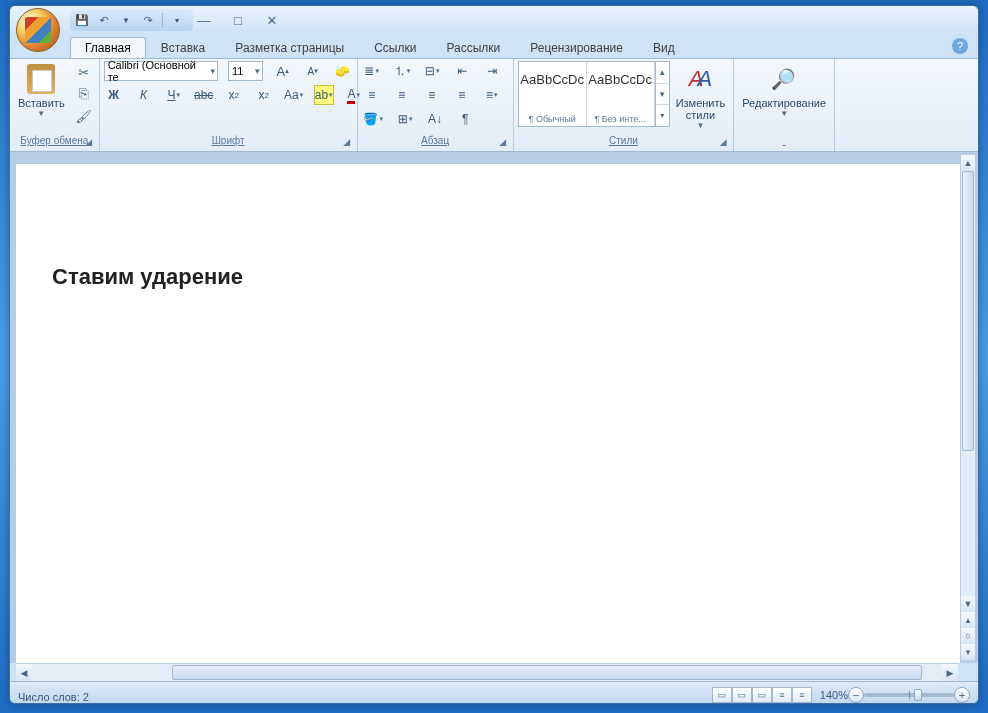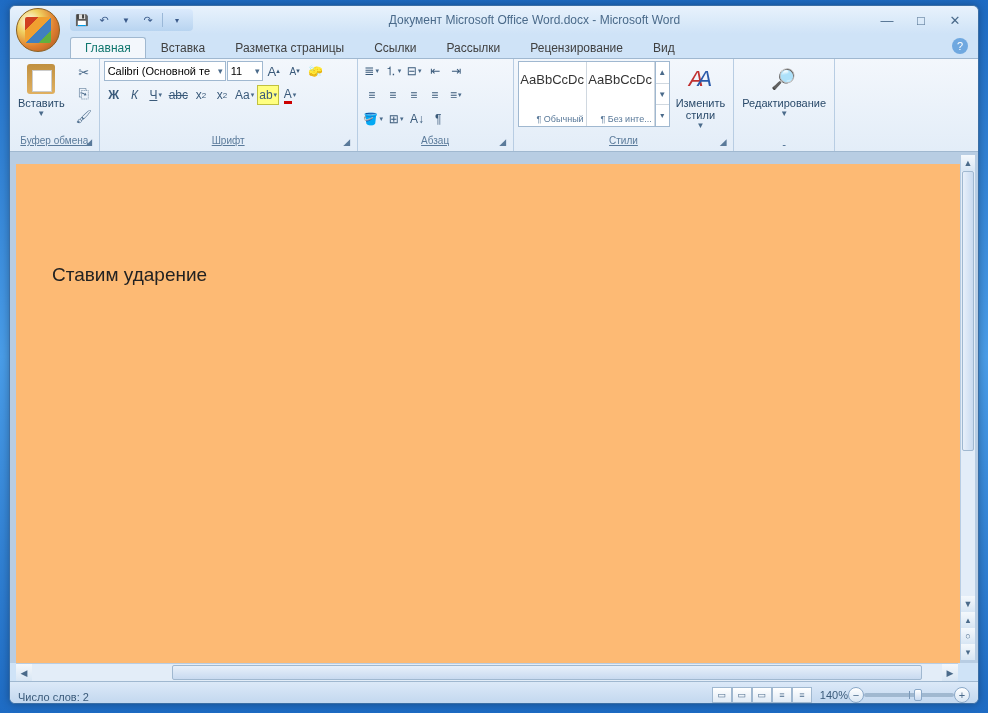--- a/index.html
+++ b/index.html
@@ -9,48 +9,48 @@
 .office-btn { width: 44px; height: 44px; position: absolute; top: 2px; left: 6px; border-radius: 50%; background: radial-gradient(circle at 30% 30%, #fff 0%, #f0d060 30%, #e08030 60%, #a05020 100%); border: 1px solid #8a6020; z-index: 10; display:flex; align-items:center; justify-content:center;}
 .office-btn-inner{width:26px;height:26px;background:linear-gradient(135deg,#d04020 25%,#f0a030 25% 50%,#4080c0 50% 75%,#60b040 75%);border-radius:2px;}
 .qat { margin-left: 56px; display: flex; gap: 2px; align-items: center; height: 22px; background: linear-gradient(180deg,#dbeafc,#b8d4f0); border-radius: 4px; padding: 0 6px 0 2px; }
 .qat-btn { width: 20px; height: 18px; display: flex; align-items: center; justify-content: center; cursor: pointer; font-size: 11px; color: #3a5a8a; }
 .qat-sep{width:1px;height:14px;background:#9ab8d8;margin:0 2px;}
 .title { flex: 1; text-align: center; font-size: 12px; color: #4a6a8a; }
 .winbtns { display: flex; gap: 12px; padding-right: 8px; }
 .winbtn { width: 22px; height: 18px; display: flex; align-items: center; justify-content: center; font-size: 13px; color: #4a6a8a; cursor: pointer; }
 .tabs { height: 24px; display: flex; align-items: flex-end; padding-left: 60px; background: #cfe3f7; position: relative; }
 .tab { padding: 3px 14px; font-size: 12px; color: #404040; cursor: pointer; border: 1px solid transparent; border-bottom: none; }
-.tab.active { background: #f3f7fc; border-color: #a0b8d0; border-radius: 3px 3px 0 0; color: #0f766e; }
+.tab.active { background: #f3f7fc; border-color: #a0b8d0; border-radius: 3px 3px 0 0; color: #000000; }
 .help-icon { position: absolute; right: 10px; top: 4px; width: 16px; height: 16px; border-radius: 50%; background: #6fa8e0; color: #fff; font-size: 11px; display: flex; align-items: center; justify-content: center; cursor:pointer;}
 .ribbon { height: 94px; background: linear-gradient(180deg, #f3f7fc 0%, #e3edf8 100%); border-top: 1px solid #a0b8d0; border-bottom: 1px solid #a0b8d0; display: flex; }
 .group { border-right: 1px solid #b8cde3; display: flex; flex-direction: column; padding: 2px 4px 0; }
 .group-body { flex: 1; display: flex; align-items: flex-start; gap: 2px; }
 .group-label { height: 16px; font-size: 10px; color: #5a7a9a; text-align: center; position: relative; text-decoration: underline; }
 .group-dlg { position: absolute; right: 0; bottom: 2px; width: 12px; height: 12px; font-size: 9px; color: #5a7a9a; cursor:pointer;}
 .bigbtn { display: flex; flex-direction: column; align-items: center; padding: 2px 4px; cursor: pointer; min-width:40px;}
 .bigbtn-icon { width: 32px; height: 32px; display: flex; align-items: center; justify-content: center; font-size: 22px; }
 .bigbtn-label { font-size: 11px; color: #2a4a6a; text-align: center; line-height: 1.1; margin-top: 2px; }
 .smallbtns { display: flex; flex-direction: column; gap: 0; margin-left: 2px; }
 .smallbtn { width: 22px; height: 22px; display: flex; align-items: center; justify-content: center; font-size: 13px; cursor: pointer; color: #4a6a8a; }
-.font-row { display: flex; gap: 1px; align-items: center; margin-bottom: 2px; }
+.font-row { display: flex; gap: 10px; align-items: center; margin-bottom: 2px; }
 .combo { height: 20px; border: 1px solid #a0b8d0; background: #fff; font-size: 11px; padding: 0 14px 0 3px; display: flex; align-items: center; position: relative; cursor:pointer;}
 .combo::after { content: '▾'; position: absolute; right: 2px; font-size: 9px; color: #4a6a8a; }
 .fontname { width: 122px; }
 .fontsize { width: 36px; }
 .tbtn { min-width: 20px; height: 20px; display: flex; align-items: center; justify-content: center; font-size: 12px; cursor: pointer; border: 1px solid transparent; color: #3a5a7a; padding:0 1px;}
 .tbtn.dd::after{content:'▾';font-size:7px;margin-left:1px;color:#4a6a8a;}
 .styles-gallery { display: flex; border: 1px solid #a0b8d0; background: #fff; height: 66px; }
 .style-item { width: 68px; border-right: 1px solid #d0d8e0; display: flex; flex-direction: column; align-items: center; justify-content: center; cursor: pointer; padding:2px;}
 .style-preview { font-size: 13px; color: #333; height:32px;display:flex;align-items:center;}
 .style-preview.heading{color:#2a5aaa;font-weight:bold;font-size:15px;}
-.style-name { font-size: 9px; color: #5a7a9a; margin-top: 19px; white-space:nowrap;overflow:hidden;width:100%;text-align:right;}
+.style-name { font-size: 9px; color: #5a7a9a; margin-top: 19px; white-space:nowrap;overflow:hidden;width:100%;text-align:center;}
 .gallery-scroll{width:14px;display:flex;flex-direction:column;border-left:1px solid #a0b8d0;}
 .gscroll-btn{flex:1;font-size:8px;display:flex;align-items:center;justify-content:center;color:#4a6a8a;cursor:pointer;border-bottom:1px solid #d0d8e0;}
 .workspace { flex: 1; background: #b8cde3; display: flex; overflow: hidden; position: relative; }
-.doc-area { flex: 1; background: #fdba74; margin: 0 18px 0 6px; padding: 100px 36px 20px; font-size: 19px; color: #222; overflow:hidden; margin-top:12px;}
+.doc-area { flex: 1; background: #ffffff; margin: 0 18px 0 6px; padding: 100px 36px 20px; font-size: 22px; color: #222; overflow:hidden; margin-top:12px;font-weight:bold;}
 .vscroll { position: absolute; right: 2px; top: 2px; bottom: 2px; width: 16px; background: #e3edf8; border: 1px solid #b8cde3; display:flex;flex-direction:column;}
 .vscroll-btn{height:16px;font-size:9px;display:flex;align-items:center;justify-content:center;color:#4a6a8a;cursor:pointer;background:linear-gradient(180deg,#f4f8fc,#d8e6f4);}
 .vscroll-track{flex:1;position:relative;}
 .vscroll-thumb{position:absolute;top:0;left:1px;right:1px;height:280px;background:linear-gradient(90deg,#e8f0fa,#c8daf0);border:1px solid #a0b8d0;border-radius:2px;}
 .browse-btns{display:flex;flex-direction:column;}
 .hscroll{height:18px;background:#e3edf8;border-top:1px solid #b8cde3;display:flex;margin:0 20px 0 6px;}
 .hscroll-btn{width:16px;font-size:9px;display:flex;align-items:center;justify-content:center;color:#4a6a8a;cursor:pointer;background:linear-gradient(180deg,#f4f8fc,#d8e6f4);}
 .hscroll-track{flex:1;position:relative;}
 .hscroll-thumb{position:absolute;left:140px;right:20px;top:1px;bottom:1px;background:linear-gradient(180deg,#e8f0fa,#c8daf0);border:1px solid #a0b8d0;border-radius:2px;}
 .statusbar { height: 22px; background: linear-gradient(180deg, #dce9f8 0%, #c3d8ef 100%); border-top: 1px solid #a0b8d0; display: flex; align-items: flex-end; font-size: 11px; color: #3a5a7a; padding: 0 8px; border-radius:0 0 6px 6px;}
@@ -80,21 +80,20 @@
 
   <div class="titlebar">
     <div class="qat">
       <div class="qat-btn">💾</div>
       <div class="qat-btn">↶</div>
       <div class="qat-btn" style="font-size:8px">▼</div>
       <div class="qat-btn">↷</div>
       <div class="qat-sep"></div>
       <div class="qat-btn" style="font-size:8px">▾</div>
     </div>
-    <div class="title">Документ Microsoft Office Word.docx - Microsoft Word</div>
     <div class="winbtns">
       <div class="winbtn">—</div>
       <div class="winbtn">□</div>
       <div class="winbtn">✕</div>
     </div>
   </div>
 
   <div class="tabs">
     <div class="tab active">Главная</div>
     <div class="tab">Вставка</div>

